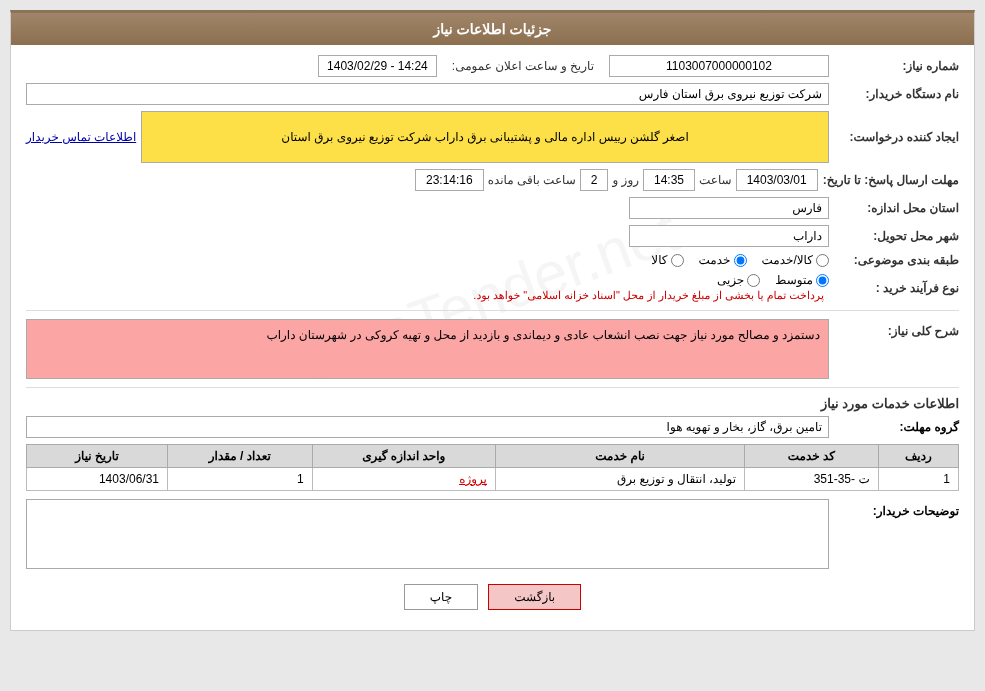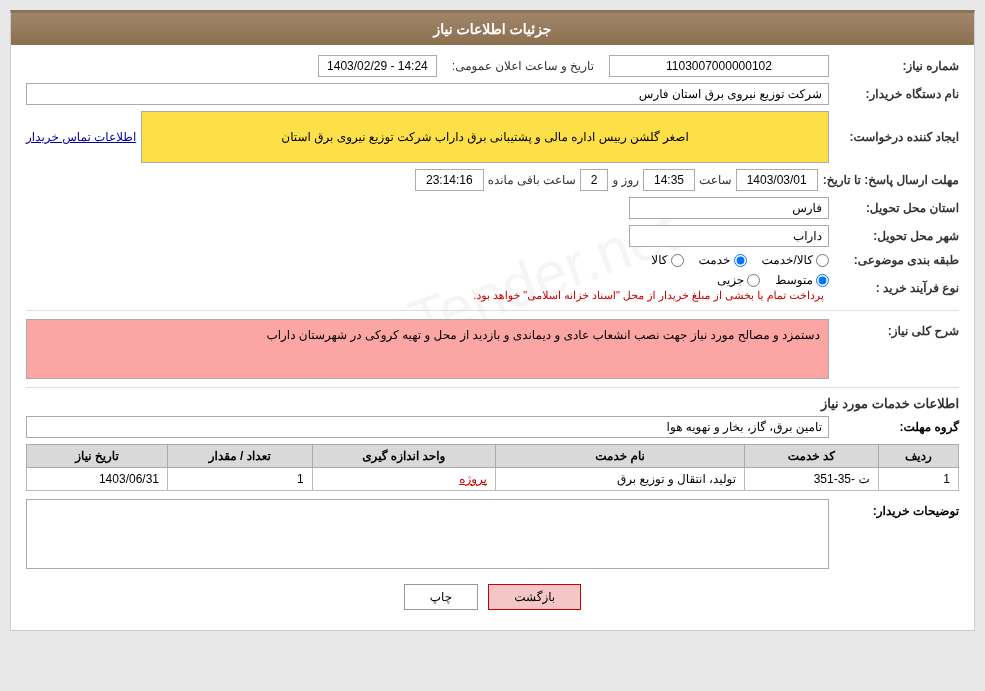--- a/index.html
+++ b/index.html
@@ -286,21 +286,21 @@
               <span class="date-box" style="border:1px solid #aaa; padding:3px 10px; direction:ltr;">14:35</span>
               <span class="small-label">روز و</span>
               <span class="date-box" style="border:1px solid #aaa; padding:3px 10px;">2</span>
               <span class="small-label">ساعت باقی مانده</span>
               <span class="date-box" style="border:1px solid #aaa; padding:3px 10px; direction:ltr;">23:14:16</span>
             </div>
           </div>
         </div>
 
         <div class="form-row">
-          <span class="field-label">استان محل تحویل:</span>
+          <span class="field-label">استان محل اندازه:</span>
           <div class="field-value">
             <input class="input-box" type="text" readonly="" style="max-width: 200px;" value="فارس">
           </div>
         </div>
 
         <div class="form-row">
           <span class="field-label">شهر محل تحویل:</span>
           <div class="field-value">
             <input class="input-box" type="text" readonly="" style="max-width: 200px;" value="داراب">
           </div>

